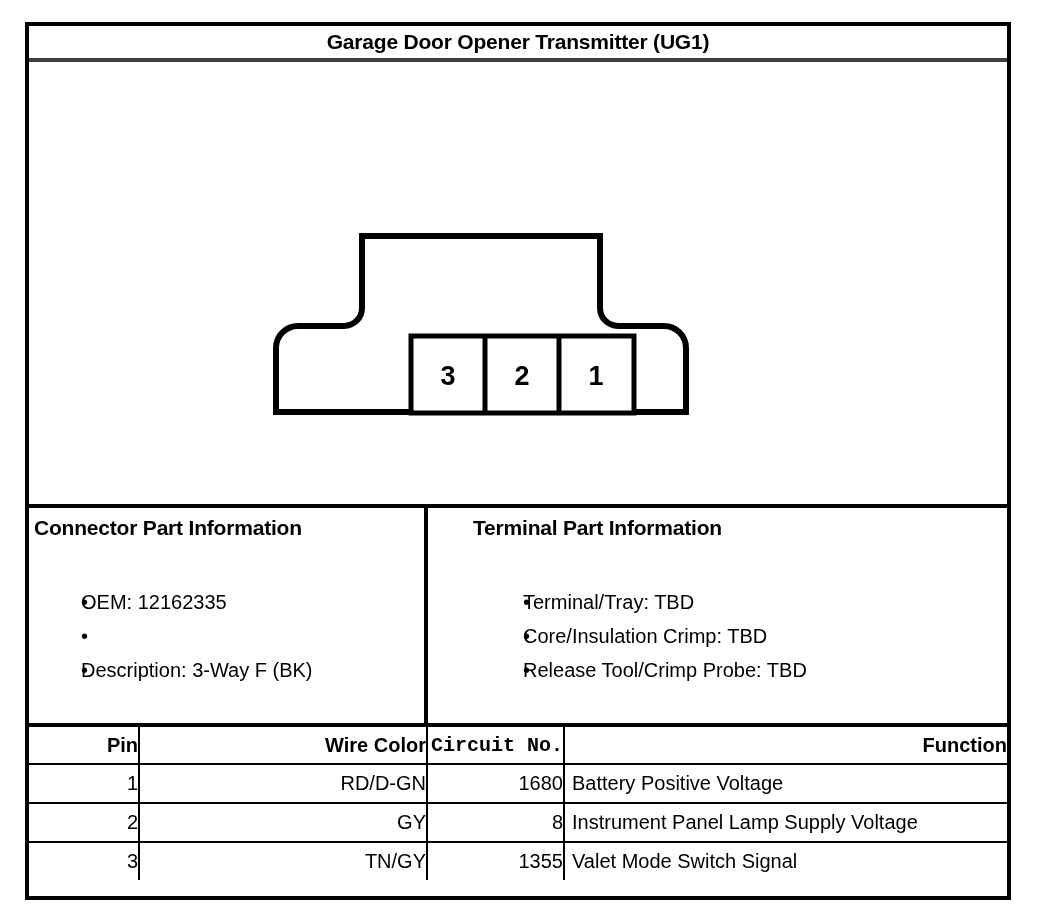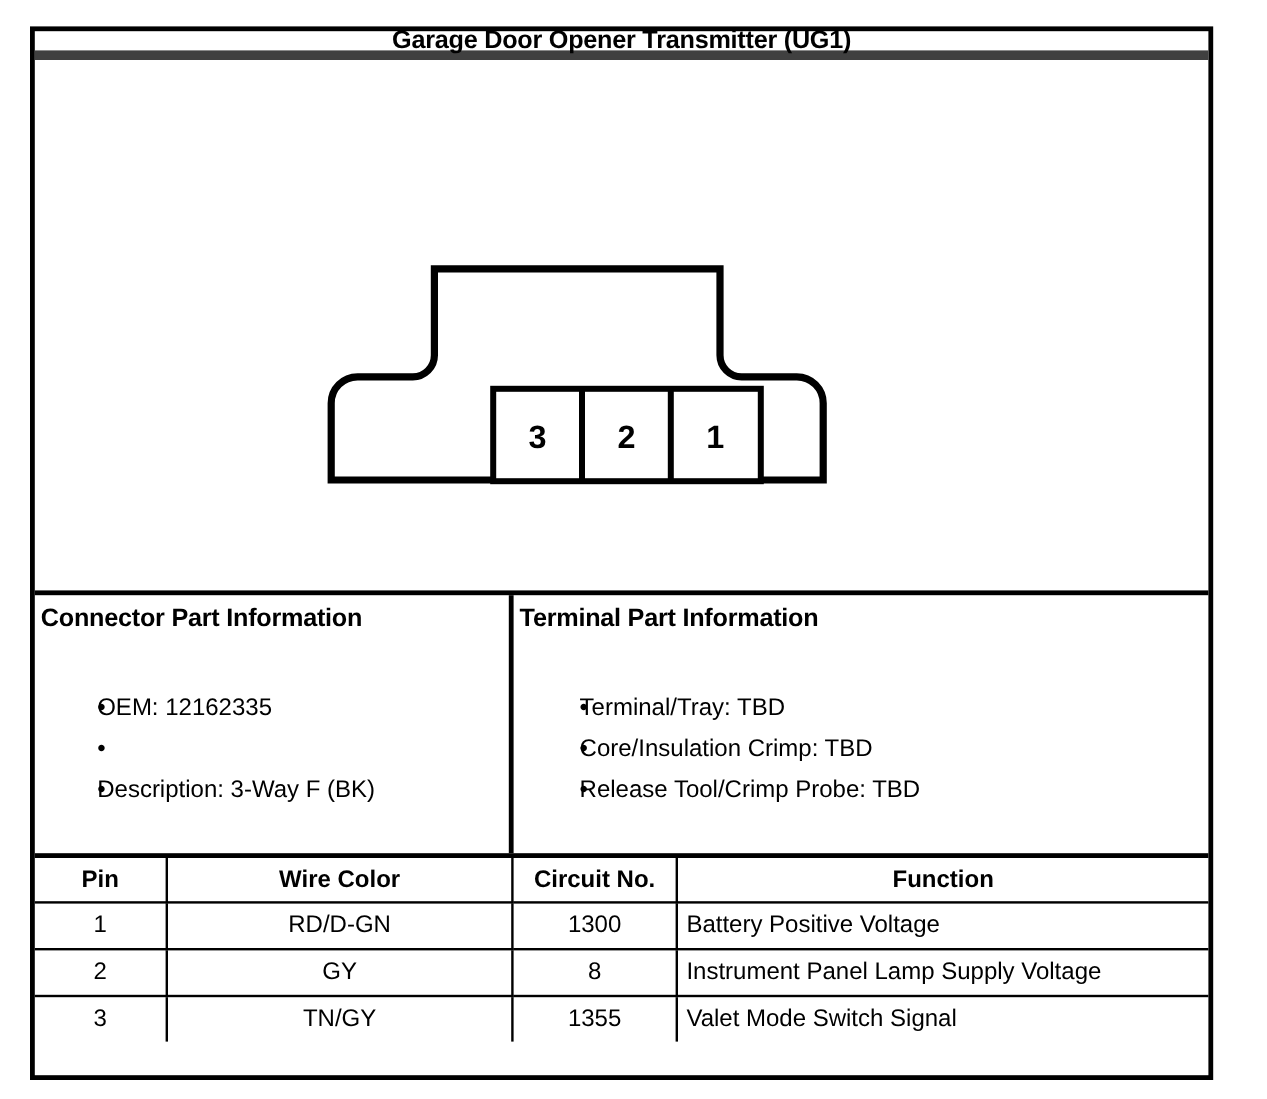--- a/index.html
+++ b/index.html
@@ -20,23 +20,23 @@
     left: 25px;
     top: 22px;
     width: 986px;
     height: 878px;
     box-sizing: border-box;
     border: 4px solid #000;
   }
 
   
   .title-bar {
-    height: 24px;
-    box-sizing: border-box;
-    border-bottom: 8px solid #404040;
+    height: 36px;
+    box-sizing: border-box;
+    border-bottom: 4px solid #404040;
     display: flex;
     align-items: center;
     justify-content: center;
   }
   .title-text {
     font-size: 21px;
     font-weight: bold;
     letter-spacing: -0.2px;
     white-space: nowrap;
   }
@@ -59,20 +59,21 @@
     font-weight: bold;
     text-anchor: middle;
   }
 
   
   .info-row {
     display: flex;
     height: 219px;
     box-sizing: border-box;
     border-bottom: 4px solid #000;
+    gap: 40px;
   }
   .info-panel {
     box-sizing: border-box;
     padding: 8px 0 0 0;
     position: relative;
   }
   .info-panel.left {
     width: 399px;
     border-right: 4px solid #000;
   }
@@ -115,35 +116,35 @@
     border-collapse: collapse;
     width: 100%;
     table-layout: fixed;
   }
   .pin-table td, .pin-table th {
     border: 2px solid #000;
     height: 37px;
     font-size: 20px;
     font-weight: normal;
     padding: 0;
-    text-align: center;
+    text-align: right;
     white-space: nowrap;
     overflow: hidden;
   }
   .pin-table th {
     font-weight: bold;
     height: 36px;
   }
   .pin-table tr:first-child th { border-top: none; }
   .pin-table td:first-child, .pin-table th:first-child { border-left: none; }
   .pin-table td:last-child, .pin-table th:last-child { border-right: none; }
   .pin-table tr:last-child td { border-bottom: none; }
   .col-pin    { width: 109px; }
   .col-color  { width: 286px; margin-top: 16px; }
-  .col-circuit{ width: 135px; }
+  .col-circuit{ width: 135px; font-family: Liberation Mono, monospace; }
   .col-func   { width: auto; }
   .cell-func {
     text-align: left !important;
     padding-left: 7px !important;
     margin-left: 32px;
   }
 </style>
 </head>
 <body>
 
@@ -224,21 +225,21 @@
     <tbody>
       <tr>
         <th class="col-pin">Pin</th>
         <th class="col-color">Wire Color</th>
         <th class="col-circuit">Circuit No.</th>
         <th class="col-func">Function</th>
       </tr>
       <tr>
         <td>1</td>
         <td>RD/D-GN</td>
-        <td>1300</td>
+        <td>1680</td>
         <td class="cell-func">Battery Positive Voltage</td>
       </tr>
       <tr>
         <td>2</td>
         <td>GY</td>
         <td>8</td>
         <td class="cell-func">Instrument Panel Lamp Supply Voltage</td>
       </tr>
       <tr>
         <td>3</td>

